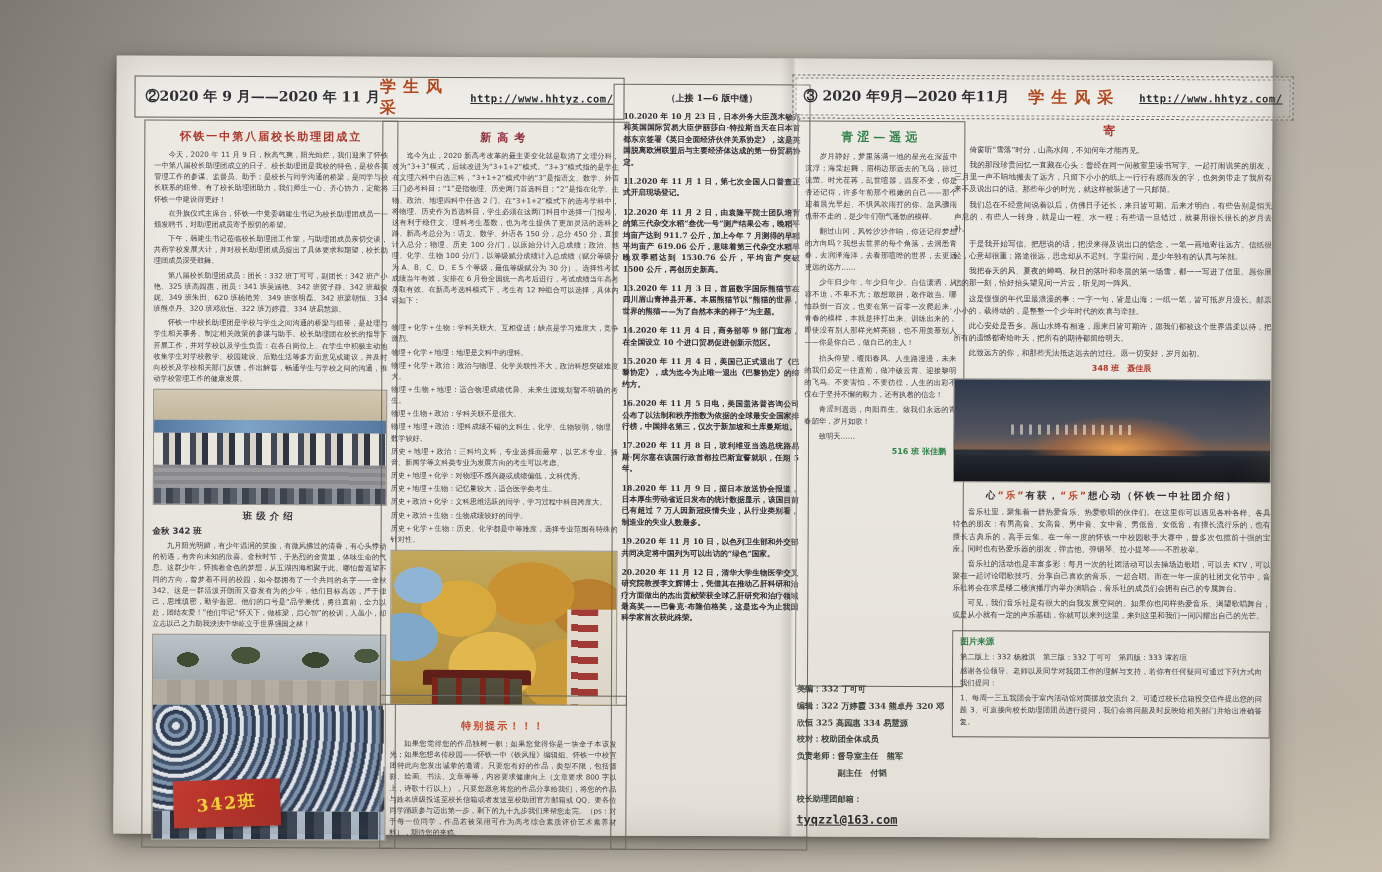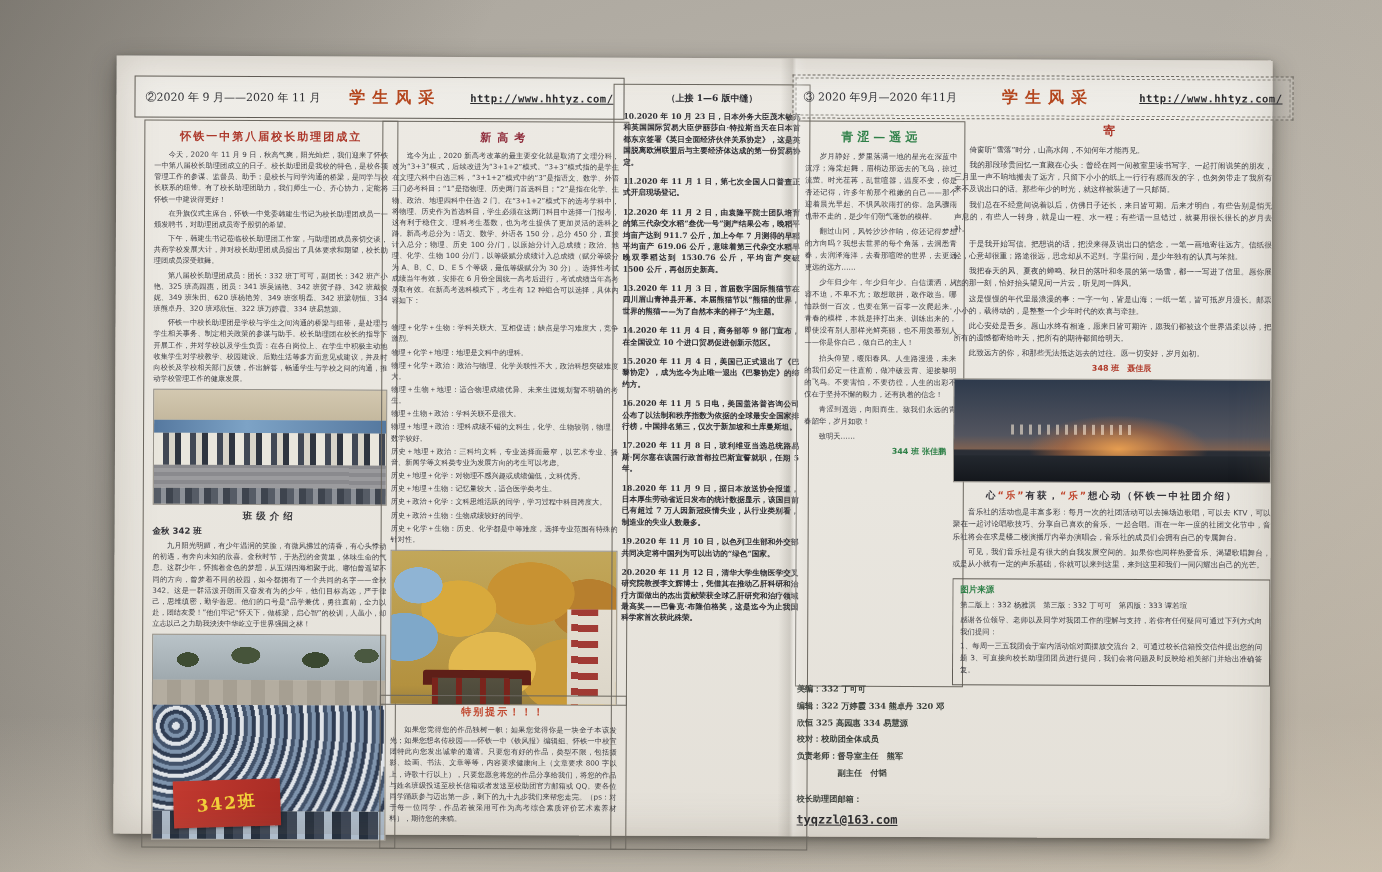--- a/index.html
+++ b/index.html
@@ -17,21 +17,21 @@
   .paper{position:absolute;left:115px;top:58px;width:1156px;height:778px;
     background:linear-gradient(180deg,#edeae4 0%,#e9e6df 55%,#e4e0d8 100%);
     box-shadow:0 10px 26px rgba(30,28,24,.45), 0 2px 6px rgba(30,28,24,.35);
     transform:rotate(0.25deg);transform-origin:50% 50%;}
   .fold{position:absolute;left:664px;top:0;width:26px;height:100%;
     background:linear-gradient(90deg,rgba(90,85,75,0) 0%,rgba(90,85,75,.18) 45%,rgba(255,255,255,.25) 60%,rgba(90,85,75,0) 100%);}
   .paper-vignette{position:absolute;inset:0;box-shadow:inset 0 0 40px rgba(110,100,85,.25);pointer-events:none;}
 
   .hbox{position:absolute;border:1px solid #5f5b54;display:flex;align-items:center;justify-content:space-between;padding:0 10px;background:rgba(255,255,255,.15);}
   .hbox.dotted{border:1px dashed #6b675f;outline:1px dashed #8a867e;outline-offset:-4px;}
-  .issue{font-size:11px;font-weight:400;color:#2f2f33;font-family:"DejaVu Serif",serif;white-space:nowrap;}
+  .issue{font-size:14px;font-weight:700;color:#2f2f33;font-family:"DejaVu Serif",serif;white-space:nowrap;}
   .masthead{font-size:16px;font-weight:700;color:#b5471f;letter-spacing:7px;font-family:"DejaVu Serif",serif;}
   .url{font-size:10.5px;font-weight:700;color:#2b2b2e;text-decoration:underline;font-family:"DejaVu Sans Mono",monospace;letter-spacing:.5px;}
 
   .col-box{position:absolute;border:1px solid #6b675f;padding:7px 9px;overflow:hidden;}
   .free-box{position:absolute;overflow:hidden;}
 
   .a-title{font-size:11px;font-weight:700;color:#ac372a;text-align:center;letter-spacing:2px;margin:1px 0 5px;font-family:"DejaVu Serif",serif;}
   .a-title.maroon{color:#8e2b3a;letter-spacing:6px;}
   .a-title.green{color:#2f8048;letter-spacing:4px;font-size:12px;}
   .a-title.red-big{font-size:12px;letter-spacing:8px;}
@@ -102,21 +102,21 @@
       background-size:55% 100%,100% 100%;background-position:20% 0,0 0;background-repeat:no-repeat;}
 
   
   .ph-sunset{height:102px;background:
       radial-gradient(120px 45px at 52% 68%, rgba(235,160,80,.95) 0%, rgba(190,110,60,.55) 45%, rgba(90,70,70,0) 75%),
       linear-gradient(180deg,#2e3a4c 0%,#53555f 55%,#7d6152 68%,#2a2e36 70%);}
   .ph-sunset .land{position:absolute;left:0;bottom:0;width:100%;height:26%;background:linear-gradient(180deg,#23282f,#14171c);}
   .ph-sunset .glint{position:absolute;left:18%;top:44%;width:38%;height:10%;
       background:repeating-linear-gradient(90deg,rgba(255,240,220,.8) 0 3px,rgba(255,240,220,0) 3px 9px);opacity:.7;}
 
-  .notice-title{font-size:10px;font-weight:700;color:#c0452c;text-align:center;letter-spacing:2px;margin:2px 0 5px;}
+  .notice-title{font-size:10px;font-weight:700;color:#c0452c;text-align:center;letter-spacing:2px;margin:16px 0 5px;}
 
   .credits{font-family:"DejaVu Serif",serif;font-size:8.2px;color:#3a3f3a;line-height:2.05;font-weight:700;}
   .credits .line{white-space:nowrap;}
   .credits .email-line{margin-top:9px;}
   .credits .email{text-decoration:underline;color:#2b2b2e;font-family:"DejaVu Sans Mono",monospace;font-size:12px;}
 
   .club-head{font-size:9.5px;font-weight:700;text-align:center;color:#33333a;letter-spacing:2px;margin:7px 0 4px;}
   .club-head .hl{color:#c0452c;}
 
   .src-box{border:1px solid #5f5b54;padding:5px 7px;margin-top:8px;}
@@ -228,21 +228,21 @@
     <div class="col-box" style="left:681px;top:62px;width:152px;height:552px;padding:6px 7px;">
       <div class="a-title green">青涩—遥远</div>
       <div class="bt narrow">
           <p>岁月静好，梦里落满一地的星光在深蓝中沉浮；海棠起舞，眉梢边那远去的飞鸟，掠过流萤。时光荏苒，乱世喧嚣，温度不变，你是否还记得，许多年前那个稚嫩的自己——那个迎着晨光早起、不惧风吹雨打的你。急风骤雨也带不走的，是少年们朝气蓬勃的模样。</p>
           <p>翻过山冈，风铃沙沙作响，你还记得梦想的方向吗？我想去世界的每个角落，去洞悉青春，去润泽海洋，去看那喧哗的世界，去更远更远的远方……</p>
           <p>少年归少年，年少归年少。自信潇洒，从容不迫，不卑不亢；敢想敢拼，敢作敢当。哪怕跌倒一百次，也要在第一百零一次爬起来。青春的模样，本就是摔打出来、训练出来的，即使没有别人那样光鲜亮丽，也不用羡慕别人——你是你自己，做自己的主人！</p>
           <p>抬头仰望，暖阳春风。人生路漫漫，未来的我们必定一往直前，做冲破云霄、迎接黎明的飞鸟。不要害怕，不要彷徨，人生的出彩不仅在于坚持不懈的毅力，还有执着的信念！</p>
           <p>青涩到遥远，向阳而生。致我们永远的青春韶华，岁月如歌！</p>
           <p>致明天……</p>
         </div>
-      <div class="byline green">344 班 张佳鹏</div>
+      <div class="byline green">516 班 张佳鹏</div>
     </div>
 
     <div class="free-box credits" style="left:683px;top:622px;width:155px;height:150px;">
       <div>
           <div class="line">美编：332 丁可可</div>
           <div class="line">编辑：322 万婷霞 334 熊卓丹 320 邓</div>
           <div class="line">欣恒 325 高园惠 334 易慧源</div>
           <div class="line">校对：校助团全体成员</div>
           <div class="line">负责老师：督导室主任　熊军</div>
           <div class="line">　　　　　副主任　付韬</div>
@@ -268,20 +268,21 @@
 
       <div class="photo ph-sunset">
         <div class="glint"></div>
         <div class="land"></div>
       </div>
 
       <div class="club-head">
         <span>心</span><span class="hl">“乐”</span><span>有获，</span><span class="hl">“乐”</span><span>想心动</span><span>（怀铁一中社团介绍）</span>
       </div>
       <div class="bt w">
+          <p>音乐社里，聚集着一群热爱音乐、热爱歌唱的伙伴们。在这里你可以遇见各种各样、各具特色的朋友：有男高音、女高音、男中音、女中音、男低音、女低音，有擅长流行乐的，也有擅长古典乐的，高手云集。在一年一度的怀铁一中校园歌手大赛中，曾多次包揽前十强的宝座。同时也有热爱乐器的朋友，弹吉他、弹钢琴、拉小提琴——不胜枚举。</p>
           <p>音乐社的活动也是丰富多彩：每月一次的社团活动可以去操场边歌唱，可以去 KTV，可以聚在一起讨论唱歌技巧、分享自己喜欢的音乐、一起合唱。而在一年一度的社团文化节中，音乐社将会在求是楼二楼演播厅内举办演唱会，音乐社的成员们会拥有自己的专属舞台。</p>
           <p>可见，我们音乐社是有很大的自我发展空间的。如果你也同样热爱音乐、渴望歌唱舞台，或是从小就有一定的声乐基础，你就可以来到这里，来到这里和我们一同闪耀出自己的光芒。</p>
         </div>
 
       <div class="src-box">
         <div class="src-title">图片来源</div>
         <div class="src-lines">
             <div class="item">第二版上：332 杨雅淇　第三版：332 丁可可　第四版：333 谭若瑄</div>
             <div class="item">感谢各位领导、老师以及同学对我团工作的理解与支持，若你有任何疑问可通过下列方式向我们提问：</div>
             <div class="item">1、每周一三五我团会于室内活动馆对面摆放交流台 2、可通过校长信箱投交信件提出您的问题 3、可直接向校长助理团团员进行提问，我们会将问题及时反映给相关部门并给出准确答复。</div>

